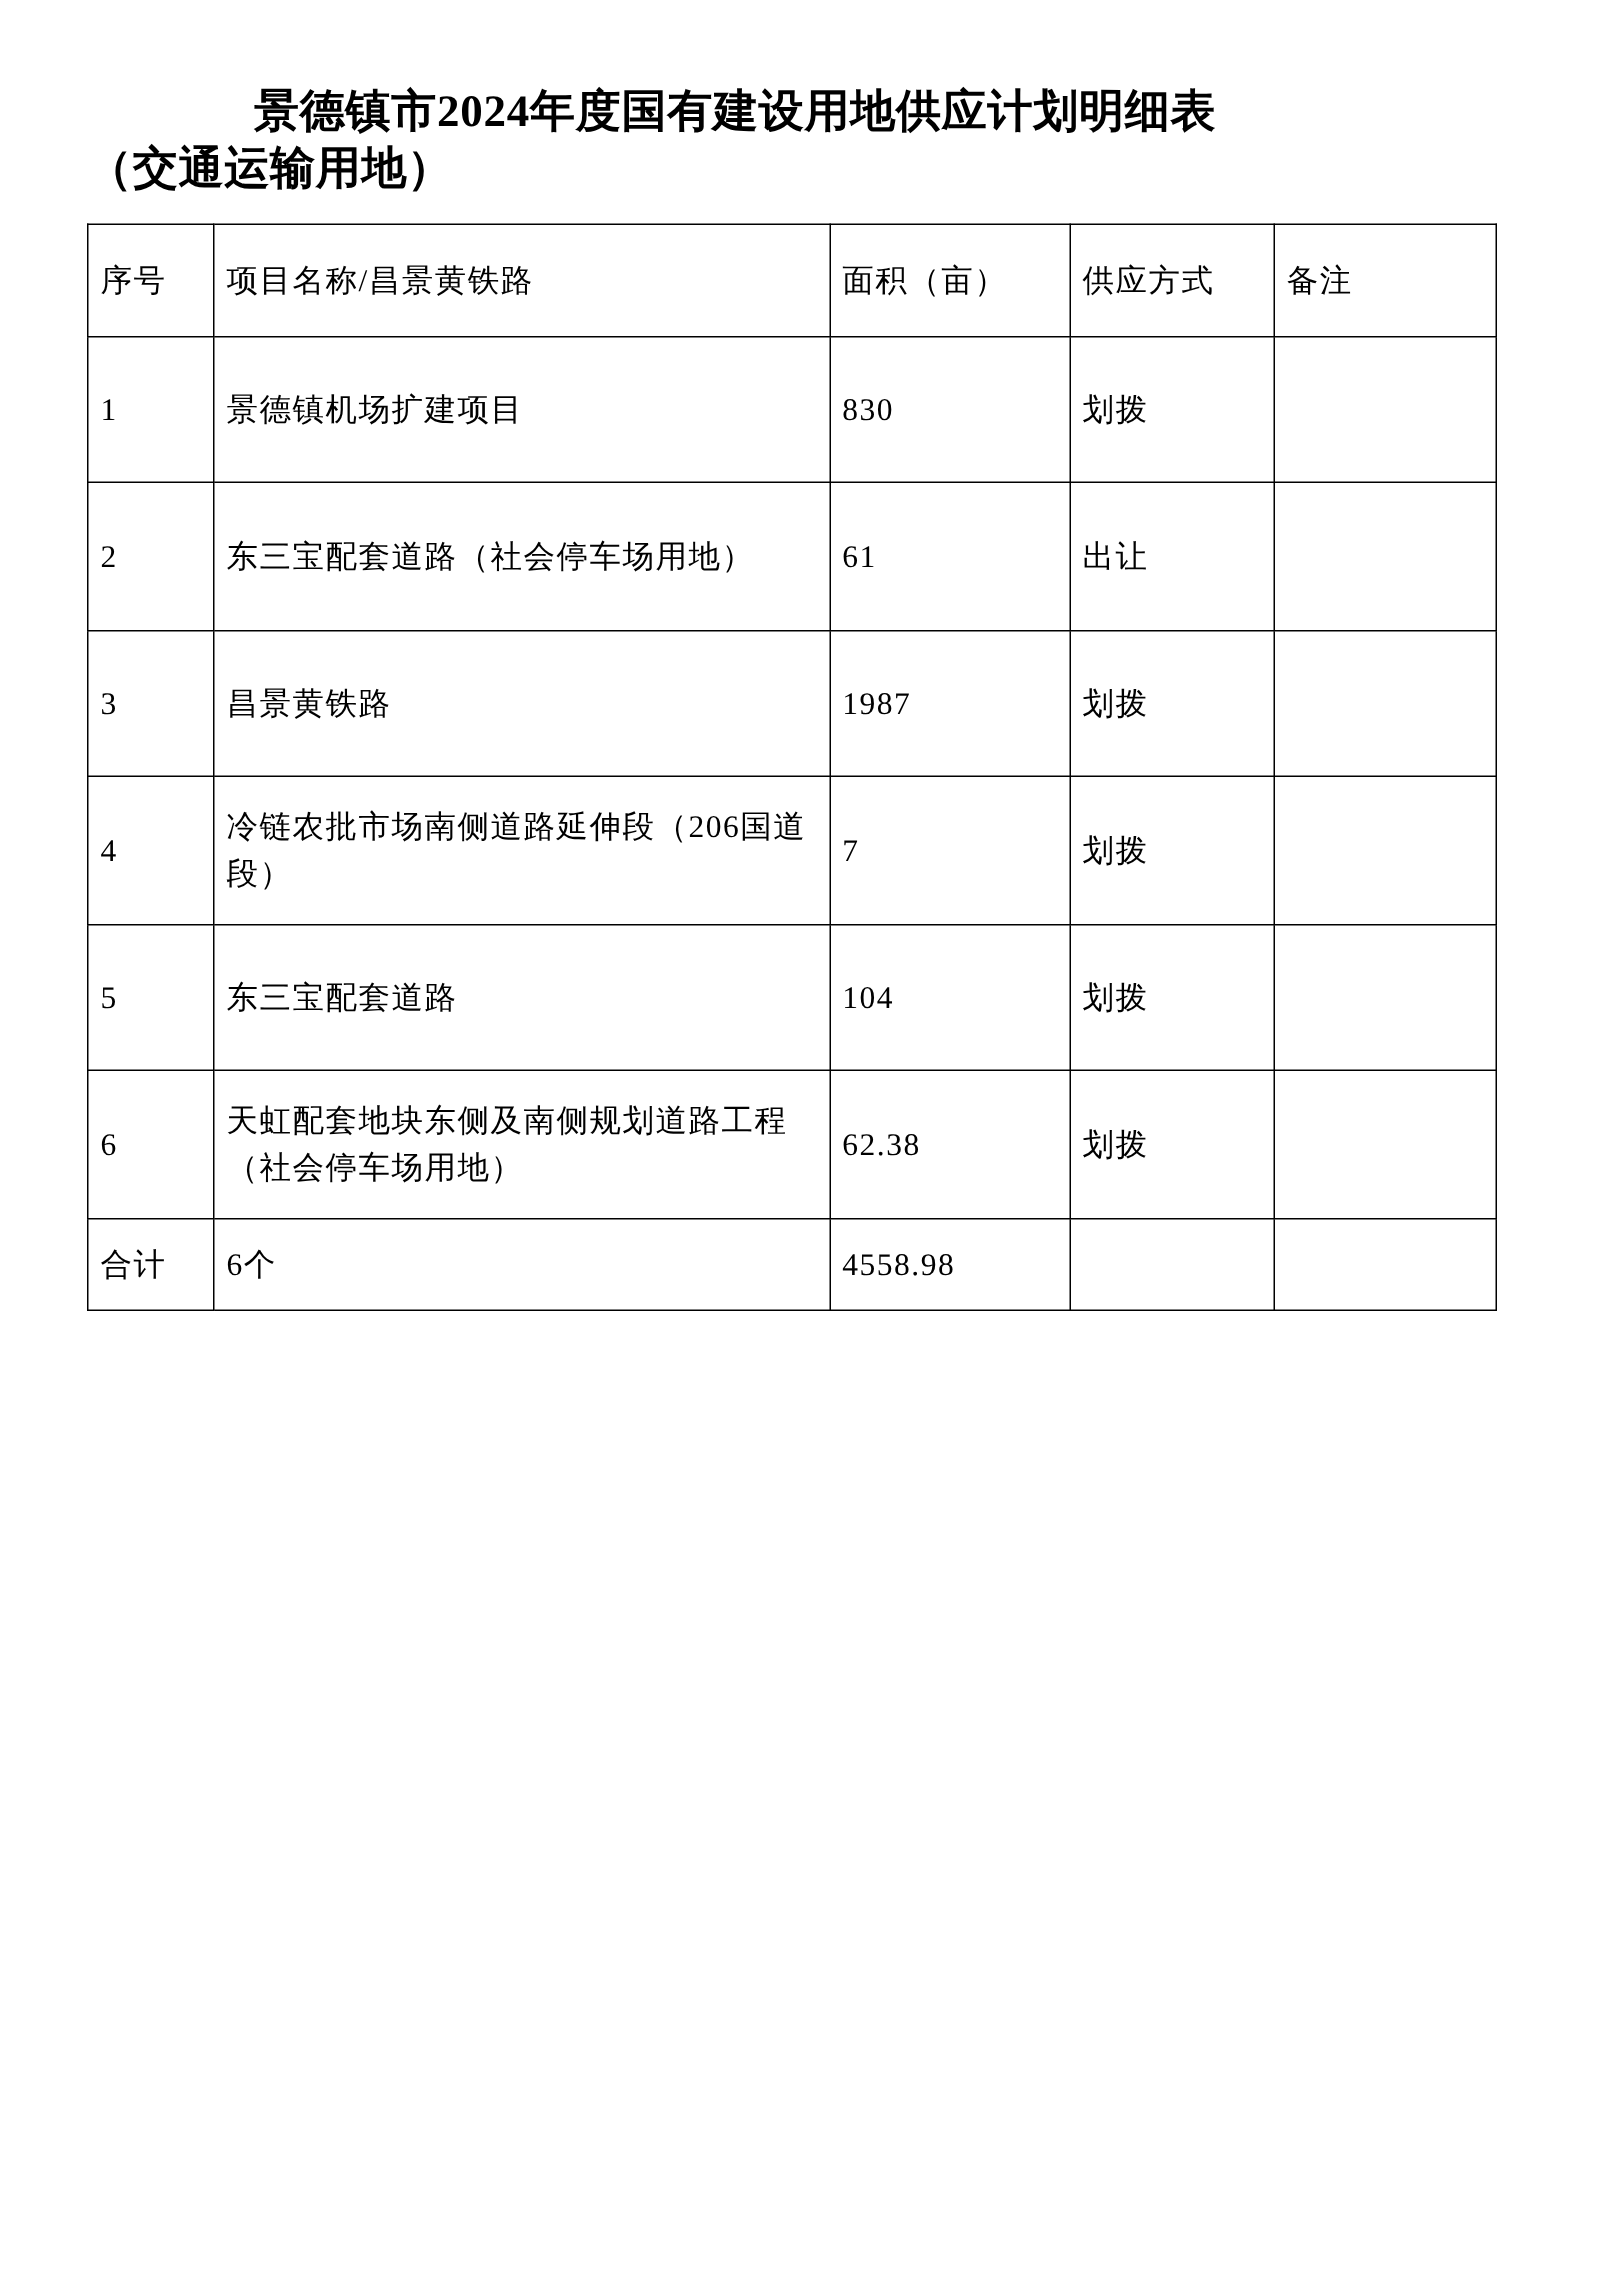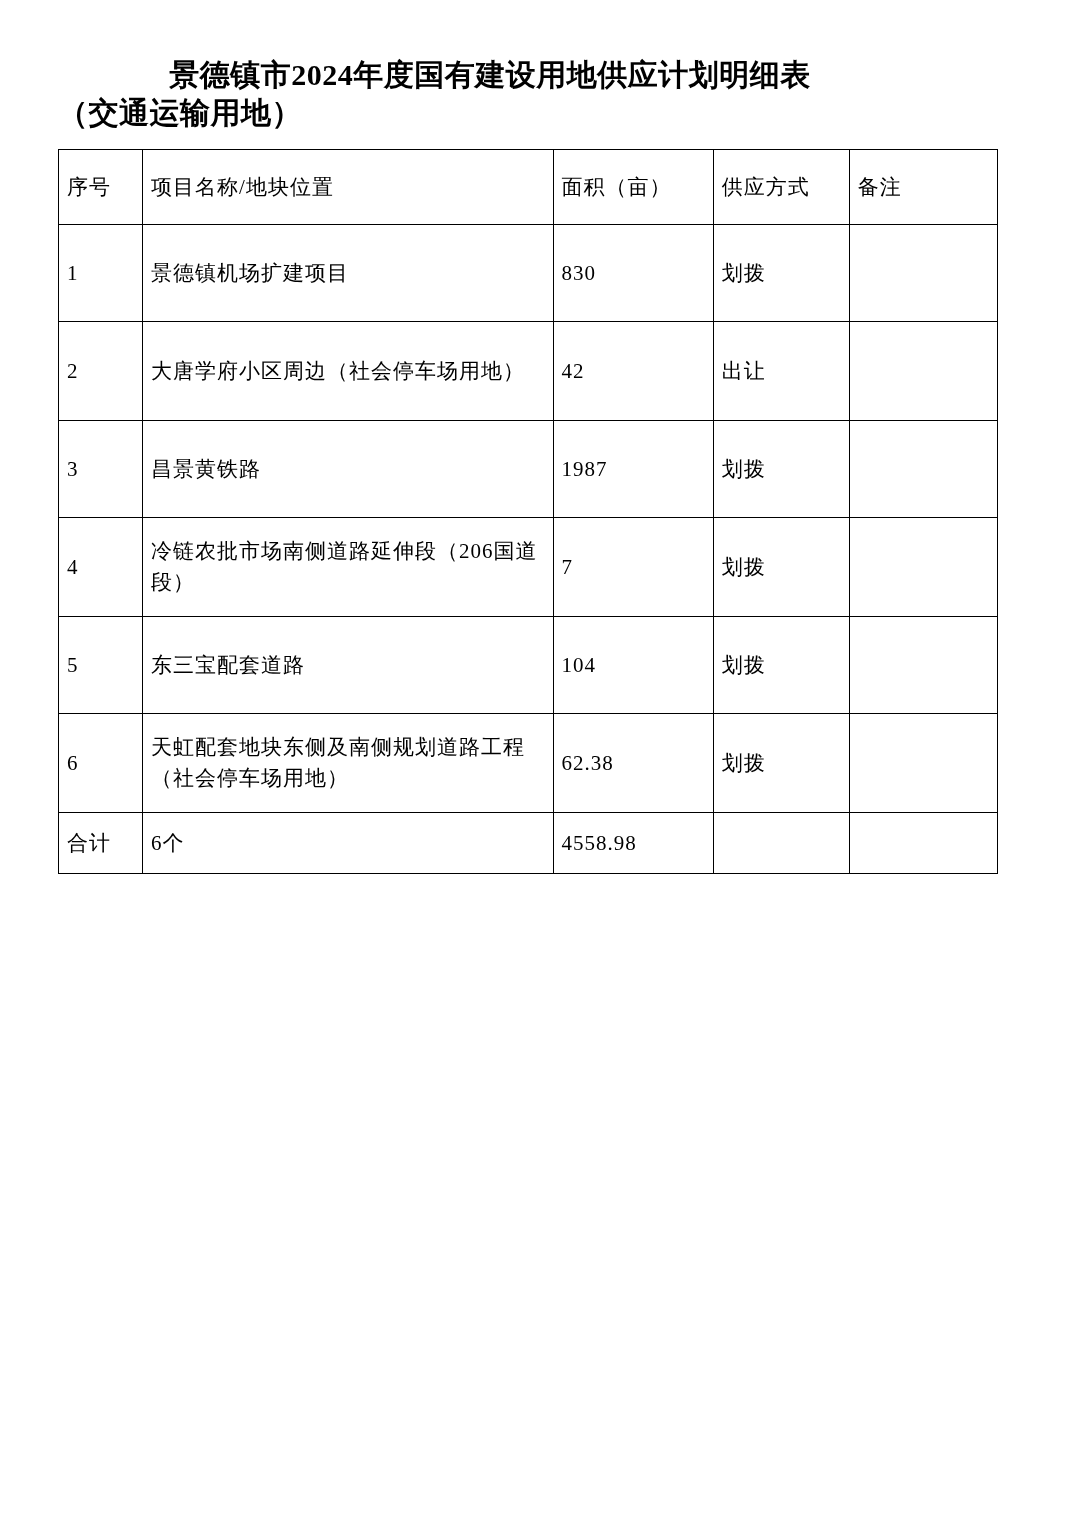--- a/index.html
+++ b/index.html
@@ -94,38 +94,38 @@
     <colgroup>
       <col class="col-no">
       <col class="col-name">
       <col class="col-area">
       <col class="col-mode">
       <col class="col-note">
     </colgroup>
     <thead>
       <tr>
         <td>序号</td>
-        <td>项目名称/地块位置</td>
+        <td>项目名称/昌景黄铁路</td>
         <td>面积（亩）</td>
         <td>供应方式</td>
         <td>备注</td>
       </tr>
     </thead>
     <tbody>
       <tr>
         <td class="num">1</td>
         <td>景德镇机场扩建项目</td>
         <td class="num">830</td>
         <td>划拨</td>
         <td></td>
       </tr>
       <tr class="tall">
         <td class="num">2</td>
-        <td>大唐学府小区周边（社会停车场用地）</td>
-        <td class="num">42</td>
+        <td>东三宝配套道路（社会停车场用地）</td>
+        <td class="num">61</td>
         <td>出让</td>
         <td></td>
       </tr>
       <tr>
         <td class="num">3</td>
         <td>昌景黄铁路</td>
         <td class="num">1987</td>
         <td>划拨</td>
         <td></td>
       </tr>

